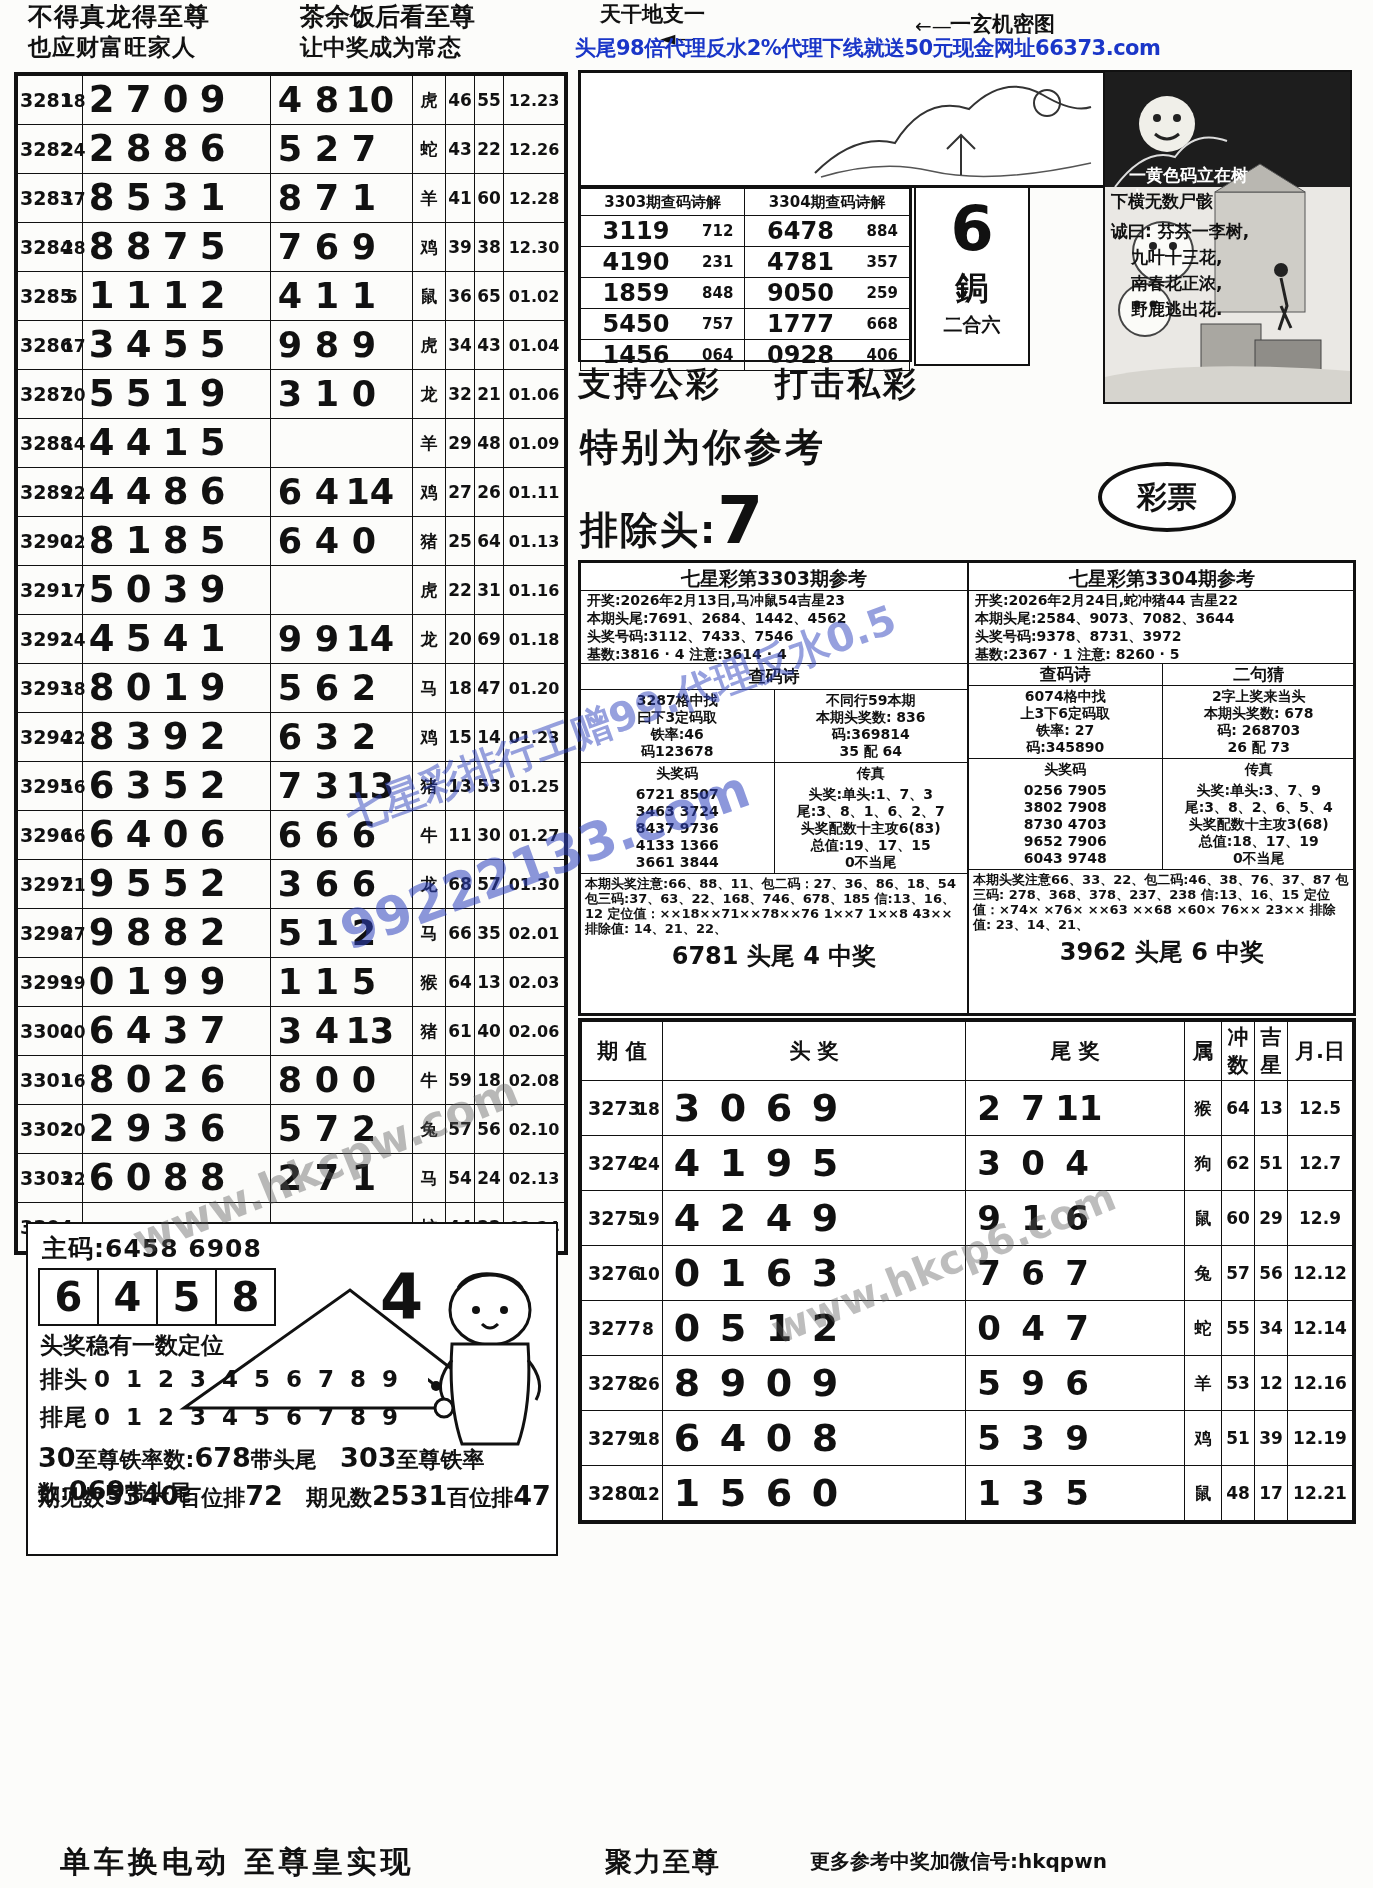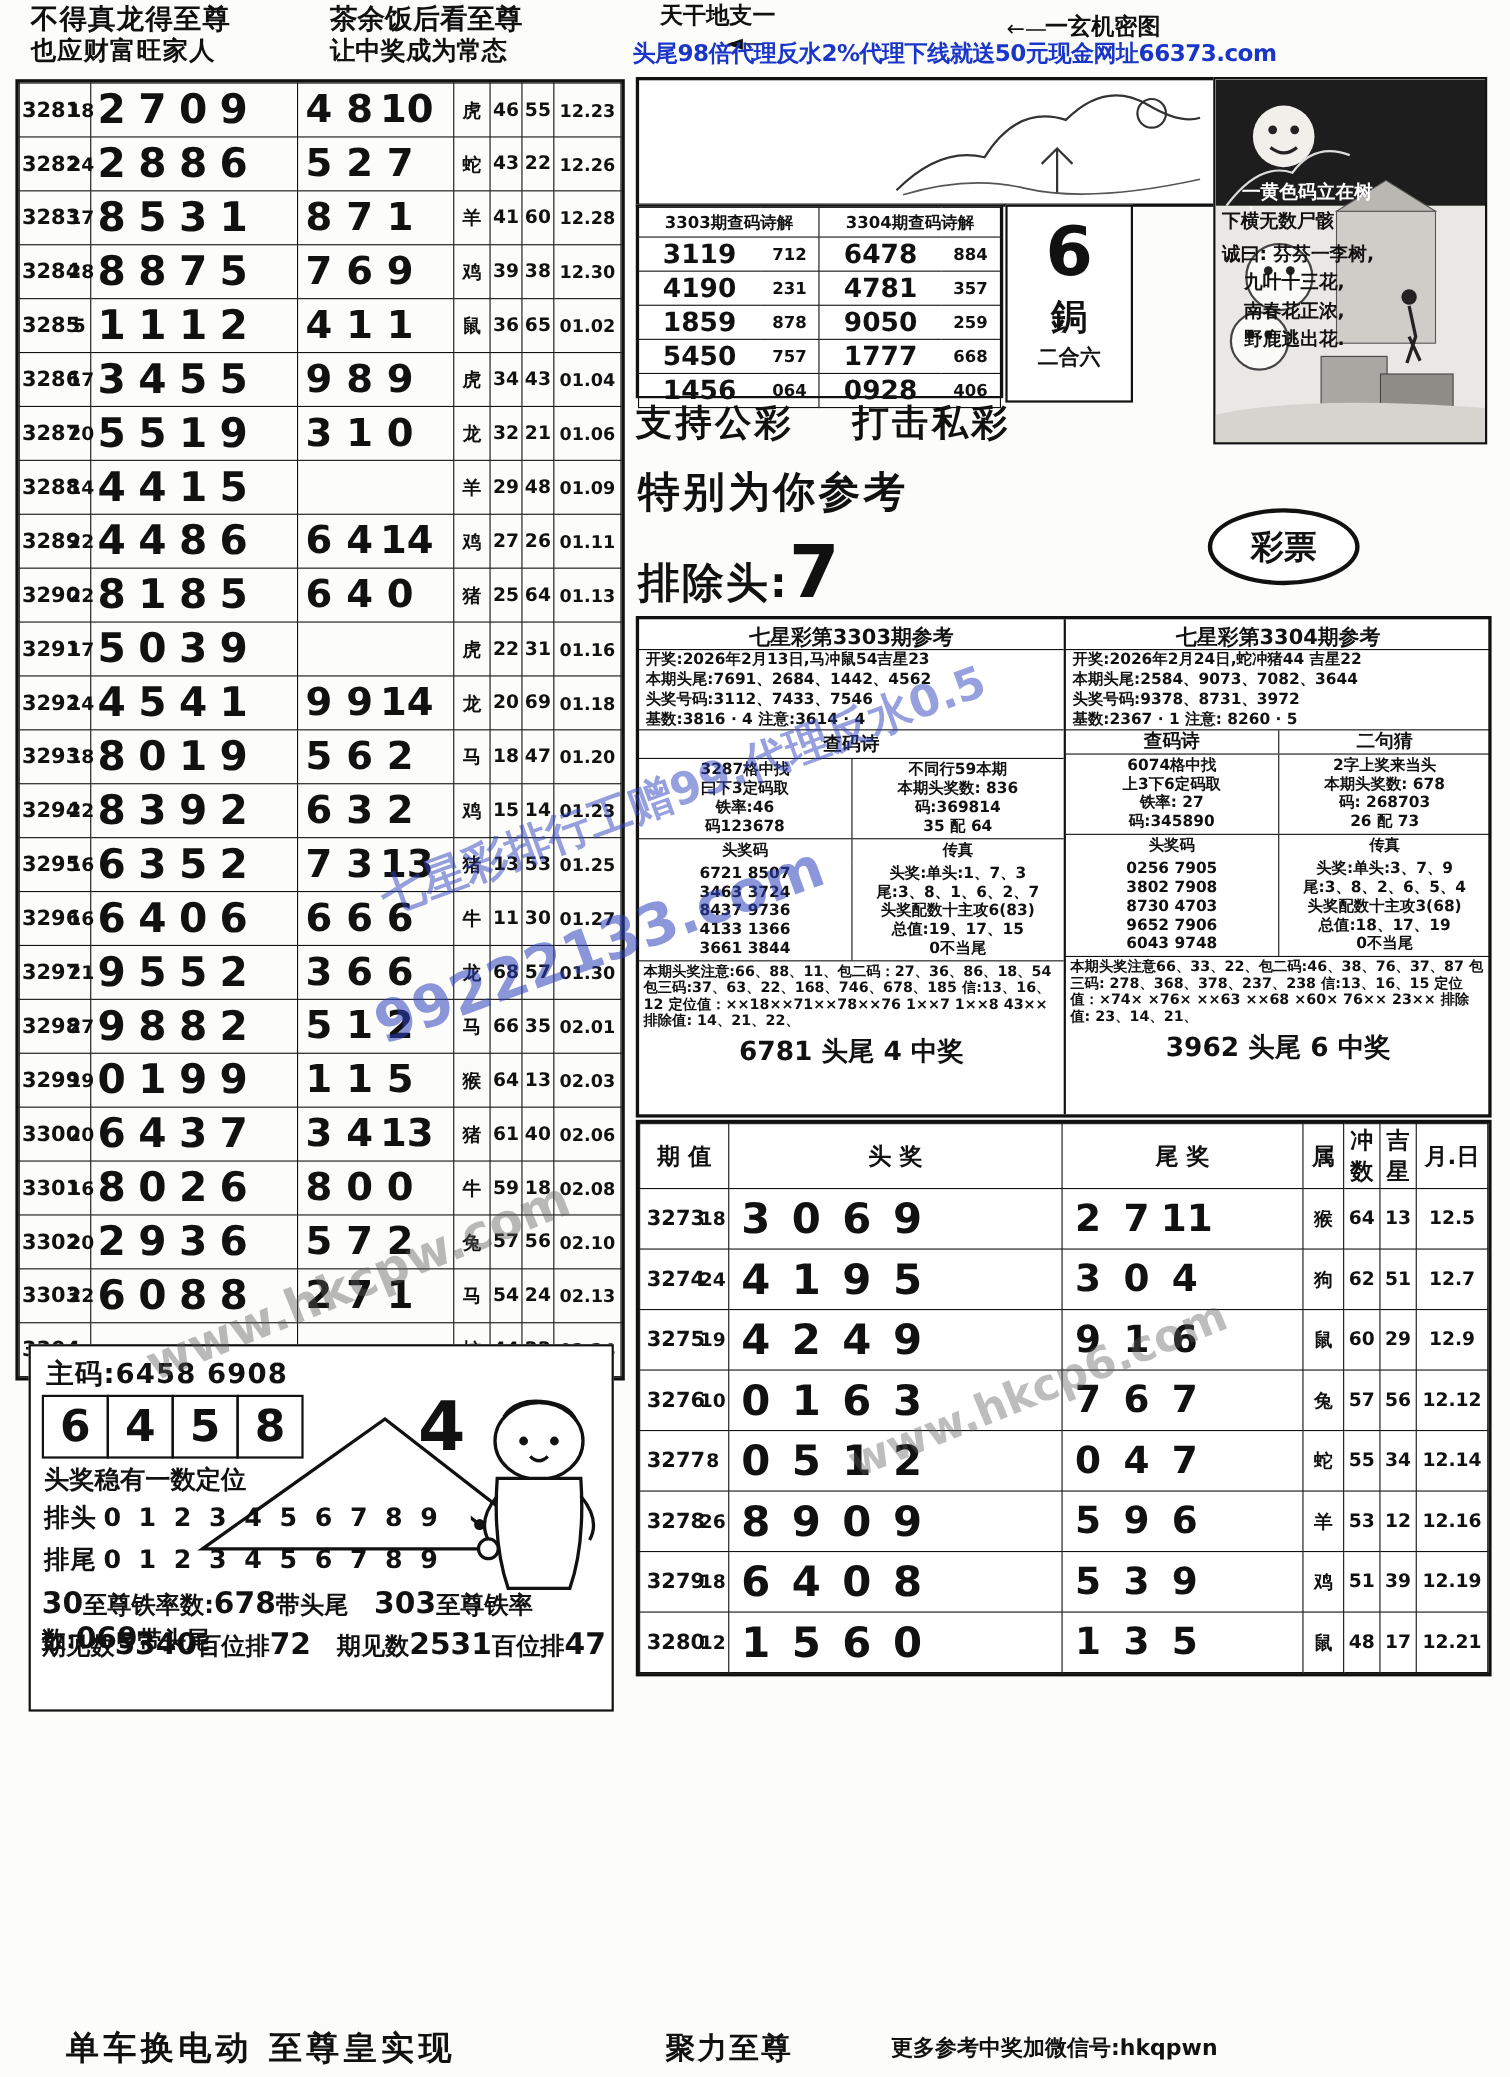--- a/index.html
+++ b/index.html
@@ -470,21 +470,21 @@
               <td class="sm" style="border-left:none">884</td>
             </tr>
             <tr>
               <td class="pn" style="border-right:none">4190</td>
               <td class="sm" style="border-left:none">231</td>
               <td class="pn" style="border-right:none">4781</td>
               <td class="sm" style="border-left:none">357</td>
             </tr>
             <tr>
               <td class="pn" style="border-right:none">1859</td>
-              <td class="sm" style="border-left:none">878</td>
+              <td class="sm" style="border-left:none">848</td>
               <td class="pn" style="border-right:none">9050</td>
               <td class="sm" style="border-left:none">259</td>
             </tr>
             <tr>
               <td class="pn" style="border-right:none">5450</td>
               <td class="sm" style="border-left:none">757</td>
               <td class="pn" style="border-right:none">1777</td>
               <td class="sm" style="border-left:none">668</td>
             </tr>
             <tr>

